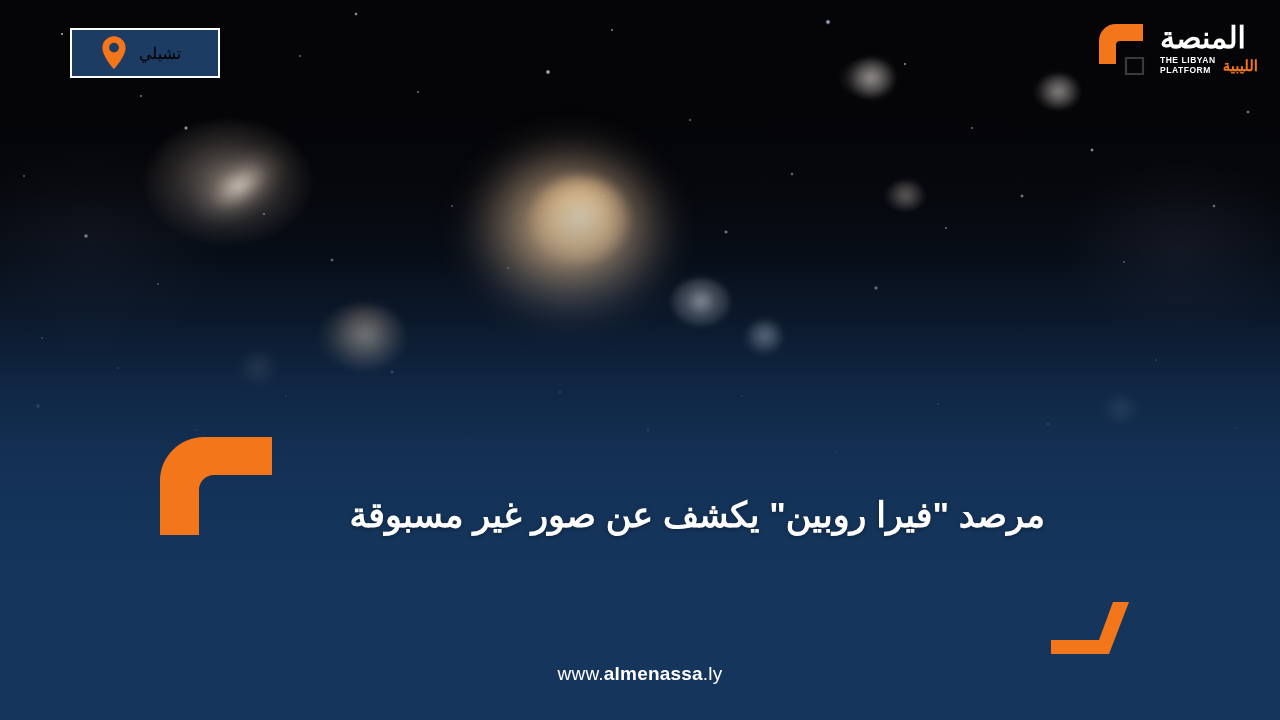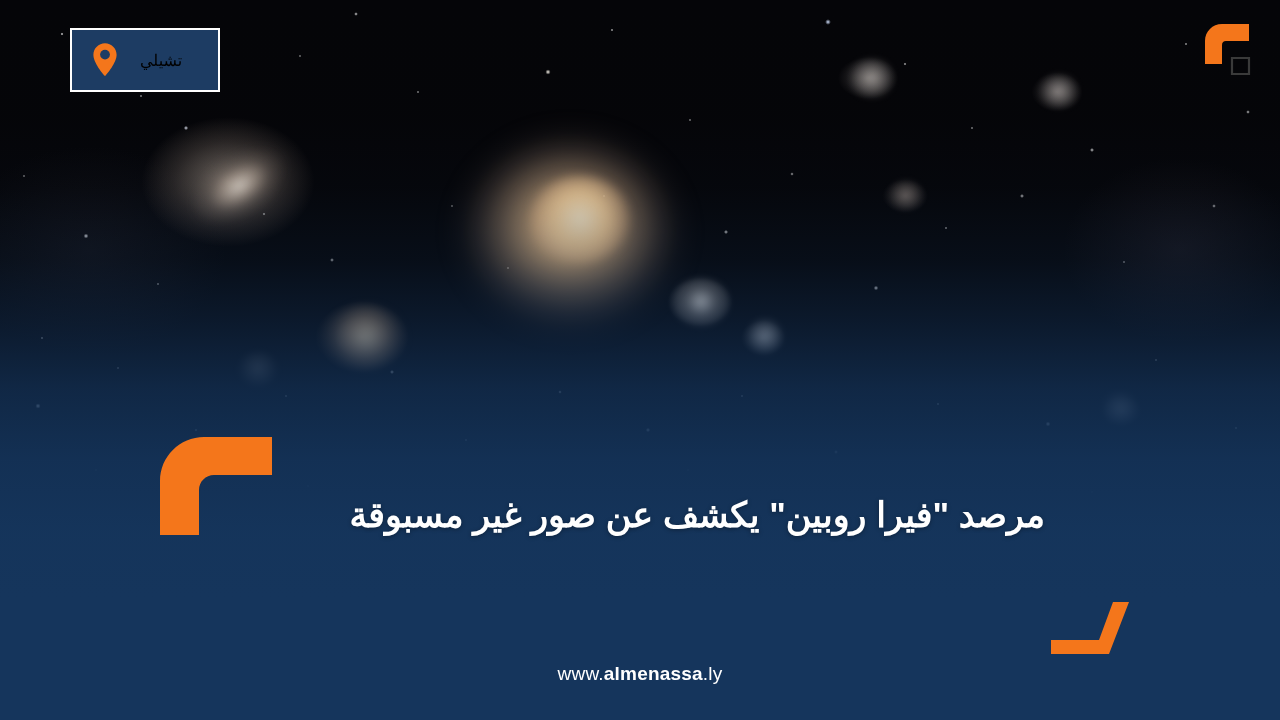--- a/index.html
+++ b/index.html
@@ -147,26 +147,26 @@
       rgba(17,42,74,.56) 55%,
       rgba(13,33,58,.32) 64%,
       rgba(8,21,38,.14) 74%,
       rgba(3,9,17,.04) 84%,
       rgba(0,0,0,0) 100%);
   }
 
   
   .loc-badge {
     position:absolute; left:70px; top:28px;
-    width:150px; height:64px;
+    width:150px; height:50px;
     background:#1d3c63;
     border:2px solid #ffffff;
     display:flex; align-items:center; justify-content:flex-end;
-    padding:0 14px 0 18px;
-    gap:20px;
+    padding:0 14px 0 27px;
+    gap:10px;
     direction:rtl;
   }
   .pin-icon { width:30px; height:36px; flex:0 0 auto; display:block; }
 
   
   .brand {
     position:absolute; right:22px; top:18px;
     display:flex; align-items:center; gap:8px;
     direction:rtl;
   }
@@ -249,20 +249,27 @@
 
   <div class="loc-badge">
     <span>تشيلي</span>
     <svg class="pin-icon" viewBox="0 0 30 36">
       <path d="M15 1.2C8.6 1.2 3.4 6.4 3.4 12.8c0 8.1 9.7 19.3 11.0 20.8a0.8 0.8 0 0 0 1.2 0c1.3-1.5 11.0-12.7 11.0-20.8C26.6 6.4 21.4 1.2 15 1.2z" fill="#f4761b"></path>
       <circle cx="15" cy="12.6" r="4.9" fill="#1d3c63"></circle>
     </svg>
   </div>
 
   <div class="brand">
+    <div class="brand-text">
+      <div class="brand-ar">المنصة</div>
+      <div class="brand-sub-row">
+        <span class="brand-ar2">الليبية</span>
+        <span class="brand-en"><span>THE LIBYAN</span><br><span>PLATFORM</span></span>
+      </div>
+    </div>
     <svg class="brand-mark" viewBox="0 0 62 62">
       <path d="M9 46 L9 23 C9 13.5 16.5 6 26 6 L53 6 L53 23 L30 23 C27.5 23 26 24.5 26 27 L26 46 Z" fill="#f4761b"></path>
       <path d="M36 40 L53 40 L53 56 L36 56 Z" fill="none" stroke="#3a3a3a" stroke-width="2.2"></path>
     </svg>
   </div>
 
   <svg class="bracket-left" viewBox="0 0 112 98">
     <path d="M0 98 L0 44 C0 19.7 19.7 0 44 0 L112 0 L112 38 L112 38 L54 38 C45.7 38 39 44.7 39 53 L39 98 Z" fill="#f4761b"></path>
   </svg>
 

